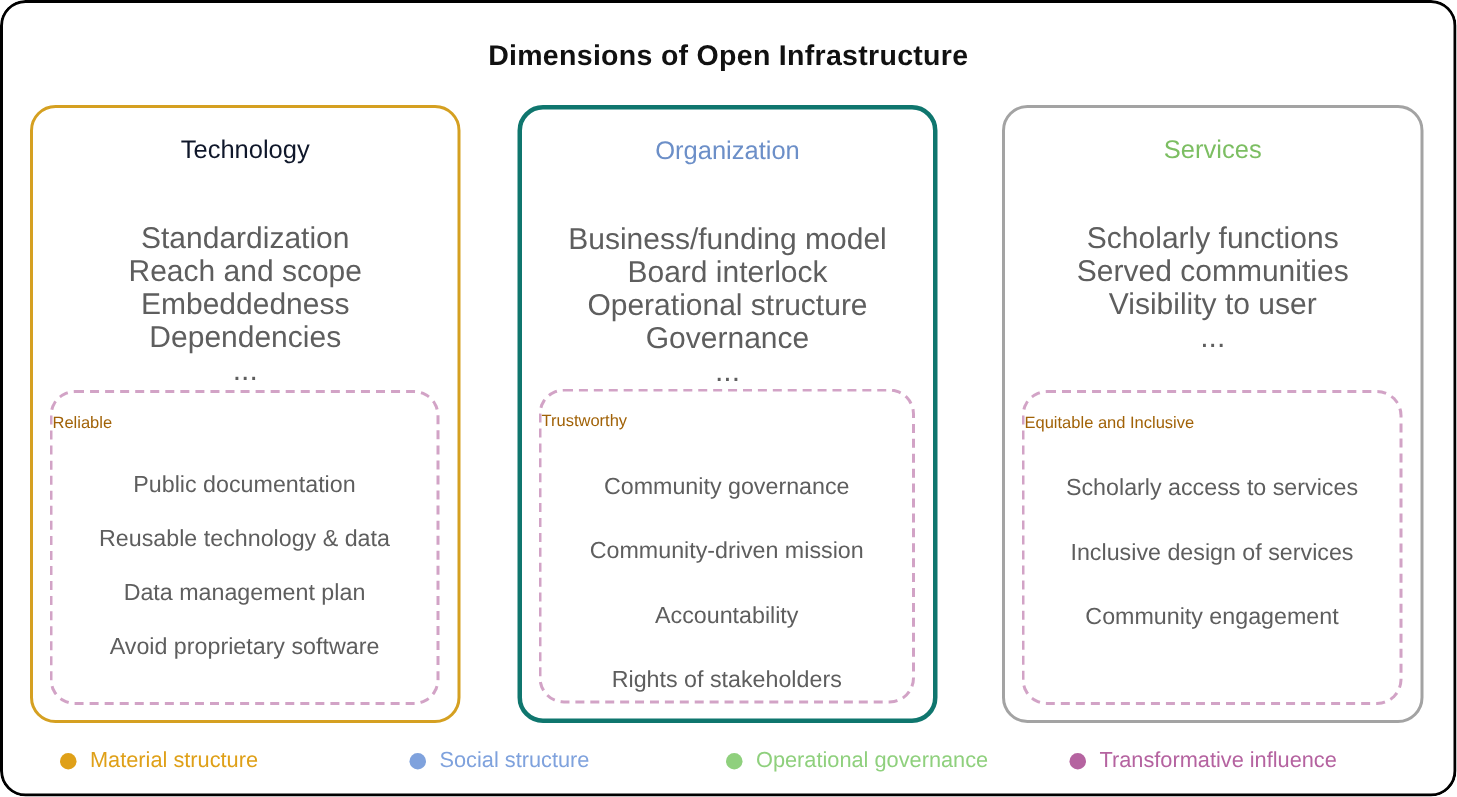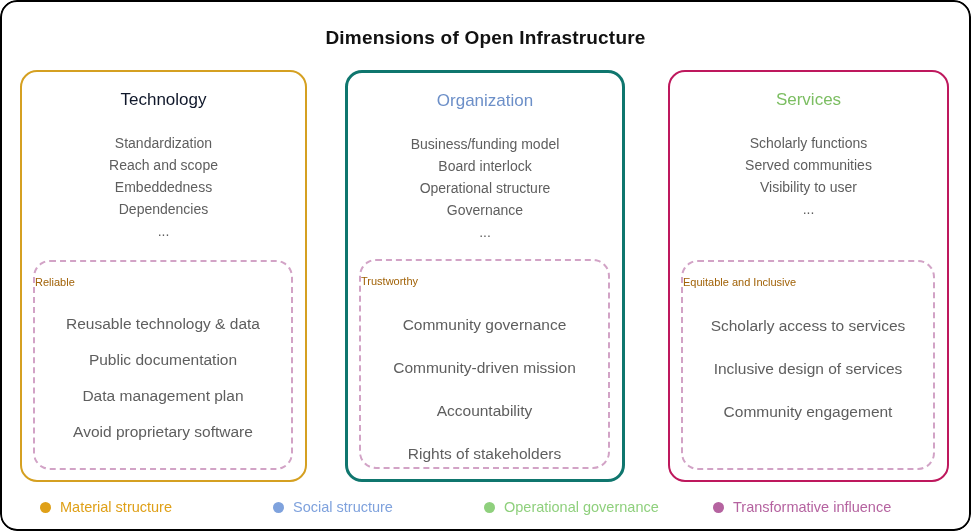--- a/index.html
+++ b/index.html
@@ -20,35 +20,35 @@
     font-size:19px; line-height:24px; font-weight:600;
     color:#111111; letter-spacing:0.2px;
   }
 
   .box {
     position:absolute; top:68px; height:412px;
     background:#ffffff;
   }
   .box-tech     { left:18px;  width:287px; border:2px solid #D5A021; }
   .box-org      { left:343px; width:280px; border:3px solid #0f766e; }
-  .box-services { left:666px; width:281px; border:2px solid #be185d; }
+  .box-services { left:666px; width:281px; border:2px solid #a3a3a3; }
 
   .box-title {
     margin-top:16px;
     text-align:center;
     font-size:17px; line-height:24px; font-weight:400;
   }
   .box-tech     .box-title { color:#0f172a; }
   .box-org      .box-title { color:#6C8FC8; }
   .box-services .box-title { color:#7CBE62; }
 
   .box-list {
-    margin-top:20px;
+    margin-top:36px;
     text-align:center;
-    font-size:14px; line-height:22px;
+    font-size:20px; line-height:22px;
     color:#5E5E5E;
   }
 
   .inner-box {
     position:absolute; left:11px; right:12px; bottom:10px;
     height:210px;
     border:2px dashed #D2A3C6;
     padding-top:8px;
   }
   .inner-title {
@@ -92,22 +92,22 @@
     <div class="box-list">
       <div>Standardization</div>
       <div>Reach and scope</div>
       <div>Embeddedness</div>
       <div>Dependencies</div>
       <div>...</div>
     </div>
     <div class="inner-box">
       <div class="inner-title">Reliable</div>
       <div class="inner-list tight">
+        <div class="inner-item">Public documentation</div>
         <div class="inner-item">Reusable technology &amp; data</div>
-        <div class="inner-item">Public documentation</div>
         <div class="inner-item">Data management plan</div>
         <div class="inner-item">Avoid proprietary software</div>
       </div>
     </div>
   </div>
 
   <div class="box box-org">
     <div class="box-title">Organization</div>
     <div class="box-list">
       <div>Business/funding model</div>

